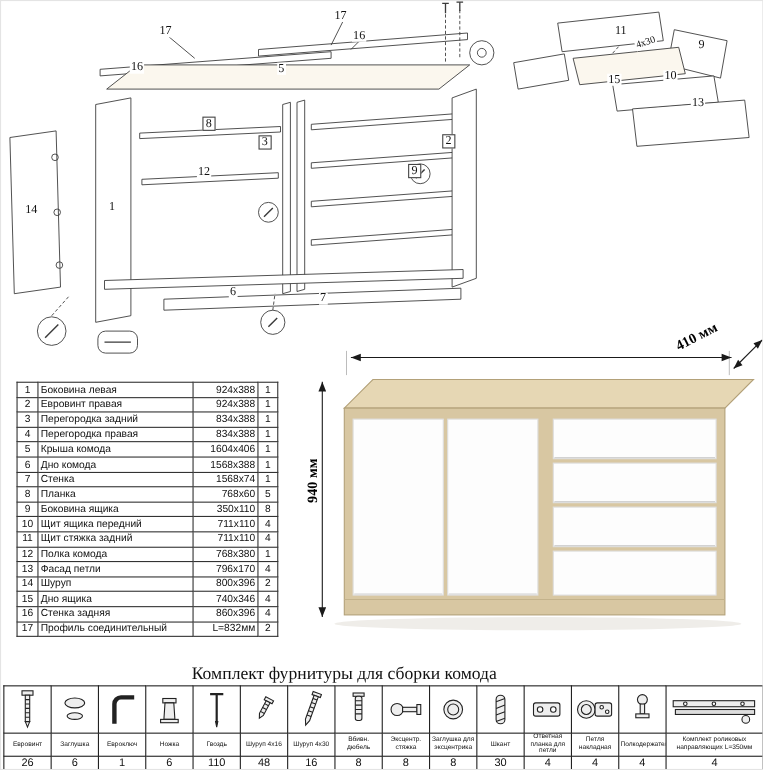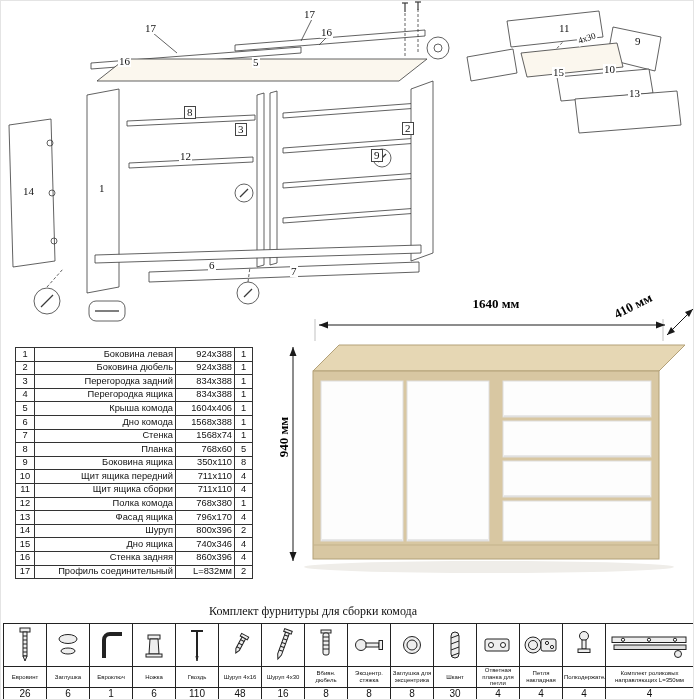--- a/index.html
+++ b/index.html
@@ -11,25 +11,25 @@
   .callout{position:absolute;font-family:"Liberation Serif",serif;font-size:11px;line-height:11px;color:#111;background:#fff;padding:0 1px;}
   .callout.boxed{border:1px solid #444;padding:0 2px;}
   .callout.small-rot{font-size:9px;transform:rotate(-18deg);}
   .dim{position:absolute;font-family:"Liberation Serif",serif;font-weight:bold;font-size:13px;color:#000;}
   .dim-w{left:430px;top:295px;width:130px;text-align:center;}
   .dim-d{left:612px;top:297px;transform:rotate(-27deg);transform-origin:center;}
   .dim-h{left:252px;top:428px;width:62px;text-align:center;transform:rotate(-90deg);transform-origin:center;}
   .parts-table{position:absolute;left:14px;top:346px;border-collapse:collapse;}
   .parts-table td{border:1px solid #333;font-size:9.3px;line-height:11.5px;height:12.6px;padding:0 2px;white-space:nowrap;}
   .parts-table .c-num{width:14px;text-align:center;}
-  .parts-table .c-name{width:136px;text-align:right;}
+  .parts-table .c-name{width:136px;text-align:left;}
   .parts-table .c-size{width:54px;text-align:right;}
   .parts-table .c-qty{width:13px;text-align:center;}
   .hw-title{position:absolute;left:0;top:603px;width:624px;text-align:center;
-            font-family:"Liberation Serif",serif;font-size:12px;}
+            font-family:"Liberation Serif",serif;font-size:16px;}
   .hw-table{position:absolute;left:2px;top:622px;width:690px;border-collapse:collapse;table-layout:fixed;}
   .hw-table td{border:1px solid #222;text-align:center;vertical-align:middle;padding:0;overflow:hidden;}
   .hw-icon-cell{height:42px;}
   .hw-icon-cell svg{margin:0 auto;}
   .hw-name-cell{font-size:6px;line-height:6.6px;height:19px;padding:0 1px !important;}
   .hw-qty-cell{font-size:10px;height:12px;}
 </style>
 </head>
 <body>
 
@@ -167,47 +167,46 @@
     <g fill="#1a1a1a" stroke="none">
       <polygon points="48,36 57,32.5 57,39.5"></polygon>
       <polygon points="394,36 385,32.5 385,39.5"></polygon>
       <polygon points="396,46 404,43 400,38"></polygon>
       <polygon points="422,20 418,28 414,23"></polygon>
       <polygon points="22,58 18.5,67 25.5,67"></polygon>
       <polygon points="22,272 18.5,263 25.5,263"></polygon>
     </g>
   </svg>
 
-  <span class="dim dim-w">1640 мм</span>
   <span class="dim dim-d">410 мм</span>
   <span class="dim dim-h">940 мм</span>
 
   <table class="parts-table">
     <tbody>
       <tr>
           <td class="c-num">1</td>
           <td class="c-name">Боковина левая</td>
           <td class="c-size">924x388</td>
           <td class="c-qty">1</td>
         </tr>
       <tr>
           <td class="c-num">2</td>
-          <td class="c-name">Боковина дюбель</td>
+          <td class="c-name">Евровинт правая</td>
           <td class="c-size">924x388</td>
           <td class="c-qty">1</td>
         </tr>
       <tr>
           <td class="c-num">3</td>
           <td class="c-name">Перегородка задний</td>
           <td class="c-size">834x388</td>
           <td class="c-qty">1</td>
         </tr>
       <tr>
           <td class="c-num">4</td>
-          <td class="c-name">Перегородка ящика</td>
+          <td class="c-name">Перегородка правая</td>
           <td class="c-size">834x388</td>
           <td class="c-qty">1</td>
         </tr>
       <tr>
           <td class="c-num">5</td>
           <td class="c-name">Крыша комода</td>
           <td class="c-size">1604x406</td>
           <td class="c-qty">1</td>
         </tr>
       <tr>
@@ -235,33 +234,33 @@
           <td class="c-qty">8</td>
         </tr>
       <tr>
           <td class="c-num">10</td>
           <td class="c-name">Щит ящика передний</td>
           <td class="c-size">711x110</td>
           <td class="c-qty">4</td>
         </tr>
       <tr>
           <td class="c-num">11</td>
-          <td class="c-name">Щит ящика сборки</td>
+          <td class="c-name">Щит стяжка задний</td>
           <td class="c-size">711x110</td>
           <td class="c-qty">4</td>
         </tr>
       <tr>
           <td class="c-num">12</td>
           <td class="c-name">Полка комода</td>
           <td class="c-size">768x380</td>
           <td class="c-qty">1</td>
         </tr>
       <tr>
           <td class="c-num">13</td>
-          <td class="c-name">Фасад ящика</td>
+          <td class="c-name">Фасад петли</td>
           <td class="c-size">796x170</td>
           <td class="c-qty">4</td>
         </tr>
       <tr>
           <td class="c-num">14</td>
           <td class="c-name">Шуруп</td>
           <td class="c-size">800x396</td>
           <td class="c-qty">2</td>
         </tr>
       <tr>

